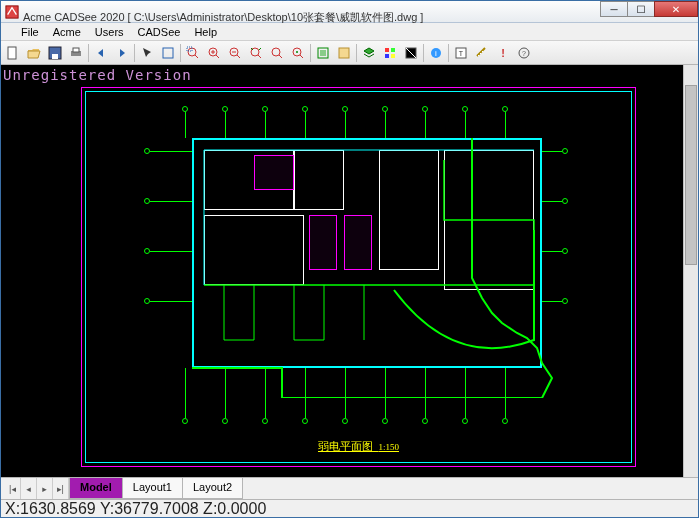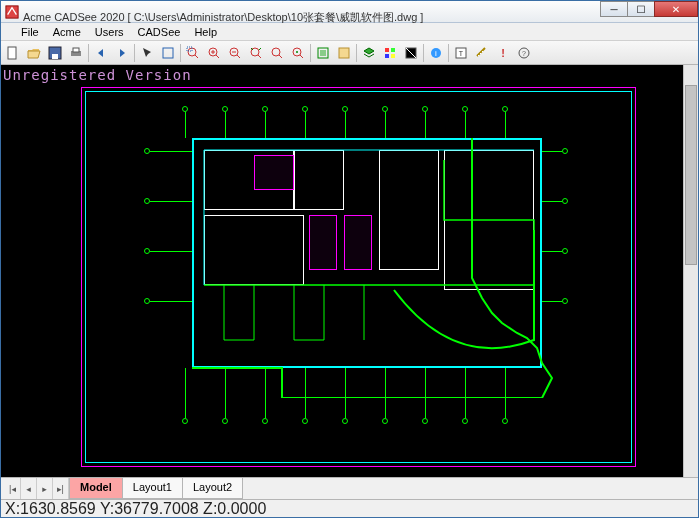--- a/index.html
+++ b/index.html
@@ -38,21 +38,21 @@
   .floorplan { position:absolute; left:110px; top:50px; width:350px; height:230px; border:2px solid #00ffff; }
   .room { position:absolute; border:1px solid #fff; }
   .mag { border-color:#ff00ff; background:rgba(255,0,255,0.05); }
   
   .draw-title { position:absolute; bottom:12px; left:0; right:0; text-align:center; color:#ffff00; font-size:11px; text-decoration: underline; font-family: SimSun, serif; }
   
   
   .layout-tabs { height:22px; background:#f0f0f0; border-top:1px solid #b5b5b5; display:flex; align-items:stretch; padding-left:4px; }
   .layout-tabs .navbtn { width:16px; display:flex; align-items:center; justify-content:center; color:#555; font-size:9px; border-right:1px solid #ccc;}
   .layout-tab { padding:3px 10px 0 10px; font-size:11px; border:1px solid #b5b5b5; border-top:none; background:#f8f8f8; margin-right:-1px; }
-  .layout-tab.active { background:#fca5a5; font-weight:bold;text-align:right; }
+  .layout-tab.active { background:#a21caf; font-weight:bold;text-align:right; }
   
   
   .statusbar { height:18px; background:#f0f0f0; border-top:1px solid #b5b5b5; display:flex; align-items:center; padding:0 4px; font-size:16px; color:#222; }
   
   
   .vscroll { position:absolute; right:0; top:0; bottom:0; width:15px; background:#e8e8e8; border-left:1px solid #c0c0c0; }
   .vscroll .thumb { position:absolute; left:1px; right:1px; top:20px; height:180px; background:#c4c4c4; border:1px solid #a0a0a0; }
 </style>
 </head>
 <body>
@@ -312,20 +312,23 @@
         <path d="M30 145 V200 H60 V145 M100 145 V200 H130 V145 M170 145 V200" stroke="#00ff00" fill="none"></path>
         <path d="M200 150 Q260 230 340 200 L340 90" stroke="#00ff00" fill="none" stroke-width="2"></path>
         <path d="M10 10 H340 M10 10 V145" stroke="#00ffff" fill="none"></path>
       </svg>
     </div>
 
     <svg style="position:absolute; left:110px; top:50px; width:370px; height:260px;">
       <path d="M0 230 H90 V260 H350 L360 240 L350 225 L345 210 L335 200 L325 195 L310 185 L300 175 L290 160 L280 140 V0" stroke="#00ff00" fill="none" stroke-width="2"></path>
     </svg>
 
+    <div class="draw-title">
+      <span>弱电平面图</span>&nbsp;&nbsp;<span style="font-size:9px;">1:150</span>
+    </div>
   </div>
 
   <div class="vscroll">
       <div class="thumb"></div>
     </div>
 </div>
 
 <div class="layout-tabs">
   <div class="navbtn">|◂</div>
   <div class="navbtn">◂</div>

